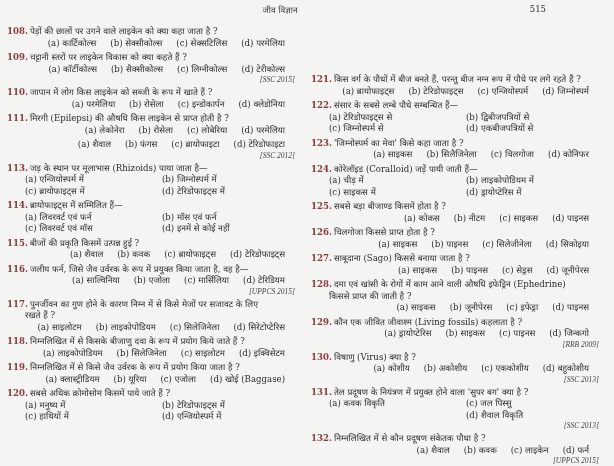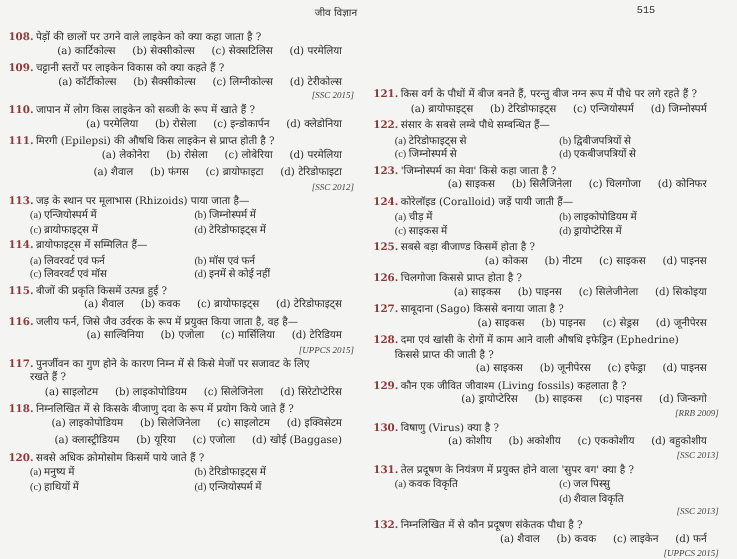--- a/index.html
+++ b/index.html
@@ -11,40 +11,40 @@
     position:relative;
   }
   .header {
     position:absolute; top:0; left:0; width:560px; height:18px;
   }
   .header .title {
     position:absolute; left:0; right:0; top:4px; text-align:center;
     font-size:8.5px; color:#333;
   }
   .header .pageno {
-    position:absolute; right:14px; top:4px; font-size:8.5px; color:#333;font-family:Liberation Mono, monospace;
+    position:absolute; right:14px; top:4px; font-size:8.5px; color:#333;
   }
   .col {
     position:absolute; top:26px; width:292px;
   }
   .col.left { left:7px; }
   .col.right { left:311px;margin-top:48px; }
   .q { margin:0 0 3px 0; }
   .qline {
     font-size:8.6px; line-height:11.5px; white-space:nowrap;
   }
   .qnum {
     color:#8a3a3a; font-weight:bold; margin-right:2px;
   }
   .opts {
     display:flex; flex-wrap:wrap; padding-left:18px;
     font-size:8.6px; line-height:11.5px;justify-content:flex-end;
   }
   .opts.four .opt { width:auto; margin-right:14px; white-space:nowrap; }
-  .opts.two .opt { width:50%; white-space:nowrap;font-family:Liberation Serif, serif; }
+  .opts.two .opt { width:50%; white-space:nowrap; }
   .ref {
     text-align:right; font-style:italic; font-size:7.5px; line-height:9px;
     color:#444; padding-right:4px;font-family:Liberation Serif, serif;
   }
   .cont { padding-left:18px; }
 </style>
 </head>
 <body>
 
 <div class="header">
@@ -149,20 +149,21 @@
     <div class="q">
       <div class="qline"><span class="qnum">118.</span><span>निम्नलिखित में से किसके बीजाणु दवा के रूप में प्रयोग किये जाते हैं ?</span></div>
       <div class="opts four">
         <span class="opt">(a) लाइकोपोडियम</span>
         <span class="opt">(b) सिलेजिनेला</span>
         <span class="opt">(c) साइलोटम</span>
         <span class="opt">(d) इक्विसेटम</span>
       </div>
     </div>
     <div class="q">
+      <div class="qline"><span class="qnum">119.</span><span>निम्नलिखित में से किसे जैव उर्वरक के रूप में प्रयोग किया जाता है ?</span></div>
       <div class="opts four">
         <span class="opt">(a) क्लास्ट्रीडियम</span>
         <span class="opt">(b) यूरिया</span>
         <span class="opt">(c) एजोला</span>
         <span class="opt">(d) खोई (Baggase)</span>
       </div>
     </div>
     <div class="q">
       <div class="qline"><span class="qnum">120.</span><span>सबसे अधिक क्रोमोसोम किसमें पाये जाते हैं ?</span></div>
       <div class="opts two">

